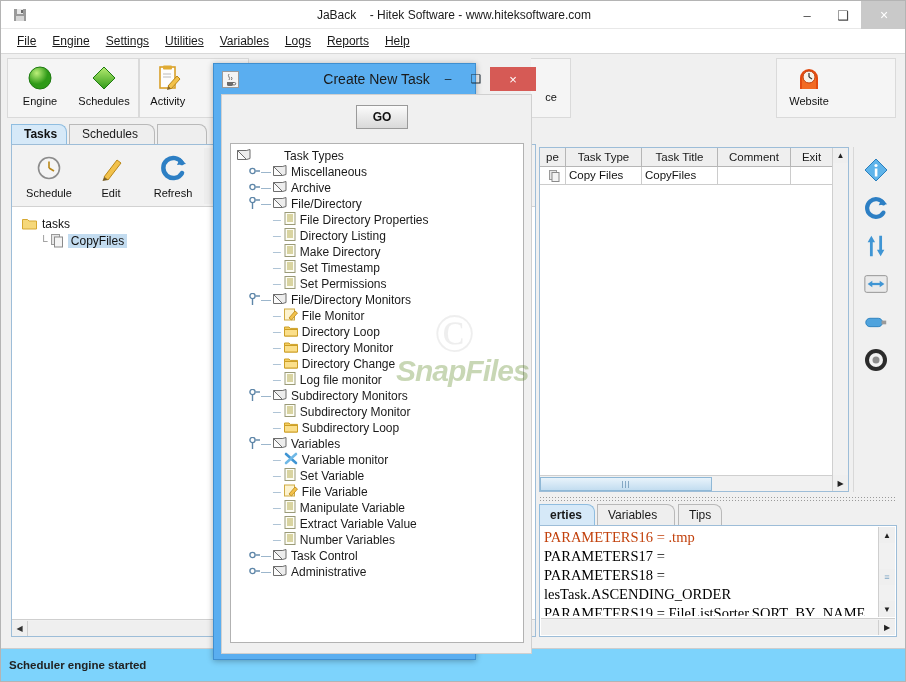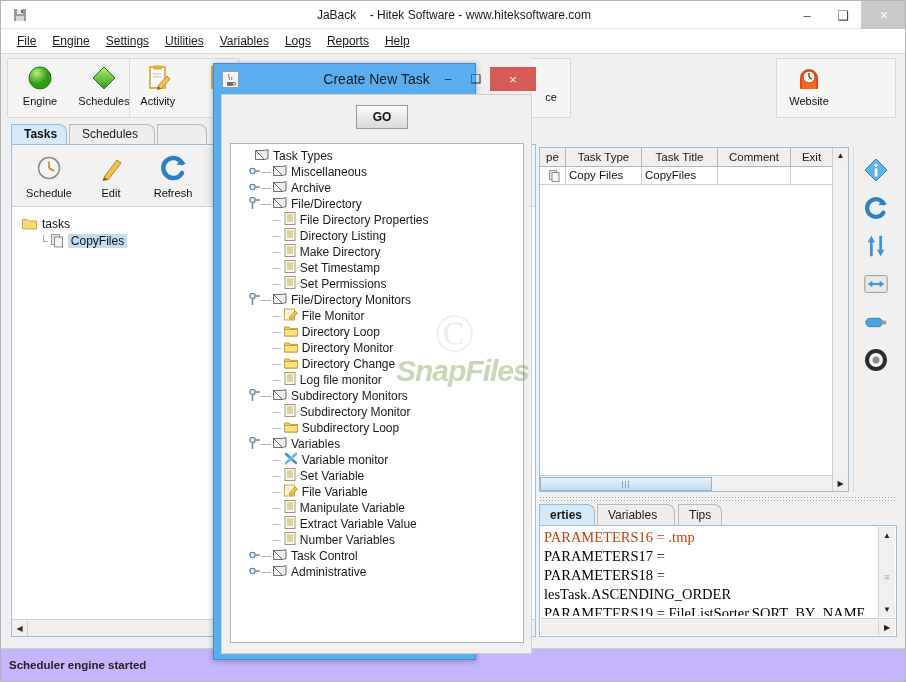--- a/index.html
+++ b/index.html
@@ -203,21 +203,21 @@
   }
   .phbar .track { flex: 1; height: 15px; background: #efefef; }
   .phbar .rt {
     width: 17px; height: 15px; background: #efefef; border-left: 1px solid #cfcfcf;
     display: flex; align-items: center; justify-content: center; font-size: 8px; color: #222;
   }
 
   
   .statusbar {
     position: absolute; left: 0; bottom: 0; width: 904px; height: 33px;
-    background: #c4b5fd; border-top: 1px solid #cdcdcd;
+    background: #7dd3fc; border-top: 1px solid #cdcdcd;
     display: flex; align-items: center; padding-left: 8px;
     font-size: 11.5px; color: #222; font-weight: bold;
   }
 
   
   .dialog {
     position: absolute; left: 212px; top: 62px; width: 263px; height: 597px;
     background: #5aaef0; border: 1px solid #3f8fd0;
     box-shadow: 0 1px 6px rgba(0,0,0,0.30);
   }
@@ -249,21 +249,21 @@
   .tree-wrap {
     position: absolute; left: 8px; top: 48px; width: 294px; height: 500px;
     background: #ffffff; border: 1px solid #b2b2b2; overflow: hidden;
   }
   .tree { position: absolute; left: 0; top: 4px; width: 294px; }
   .node {
     display: flex; align-items: center; height: 16px; font-size: 12px; color: #1a1a1a;
     white-space: nowrap;
   }
   .node .txt { margin-left: 4px; }
-  .lvl0 { padding-left: 24px; }
+  .lvl0 { padding-left: 6px; gap: 29px; }
   .lvl1 { padding-left: 18px; }
   .lvl2 { padding-left: 42px; }
   .hconn {
     width: 10px; height: 1px; background: #9cb6cc; margin-right: 2px;
   }
   
   .watermark {
     position: absolute; left: 395px; top: 305px; width: 175px; height: 90px;
     pointer-events: none; z-index: 5; opacity: 0.30;
   }
@@ -335,21 +335,21 @@
                 <stop offset="0" stop-color="#b7ec72"></stop>
                 <stop offset="1" stop-color="#2f9a18"></stop>
               </linearGradient>
             </defs>
           <polygon points="14,3 25,14 14,25 3,14" fill="url(#gd)" stroke="#1d7a10"></polygon>
         </svg>
         <div class="lbl">Schedules</div>
       </div>
     </div>
 
-    <div class="tgroup" style="left:128px; width:110px;gap:16px;">
+    <div class="tgroup" style="left:138px; width:110px;gap:16px;">
       <div class="tbtn">
         <svg class="ico" viewBox="0 0 28 28">
           <rect x="6" y="3" width="15" height="21" fill="#fdfdfd" stroke="#d9a02a" stroke-width="1.6"></rect>
           <rect x="9" y="1.5" width="9" height="4" rx="1" fill="#e0ab33"></rect>
           <line x1="9" y1="10" x2="17" y2="10" stroke="#bbb"></line>
           <line x1="9" y1="13" x2="17" y2="13" stroke="#bbb"></line>
           <path d="M14 22 L23 12 L26 15 L17 25 Z" fill="#f2c14a" stroke="#b98718"></path>
           <path d="M14 22 L17 25 L13 26 Z" fill="#8a6a2a"></path>
         </svg>
         <div class="lbl">Activity</div>

